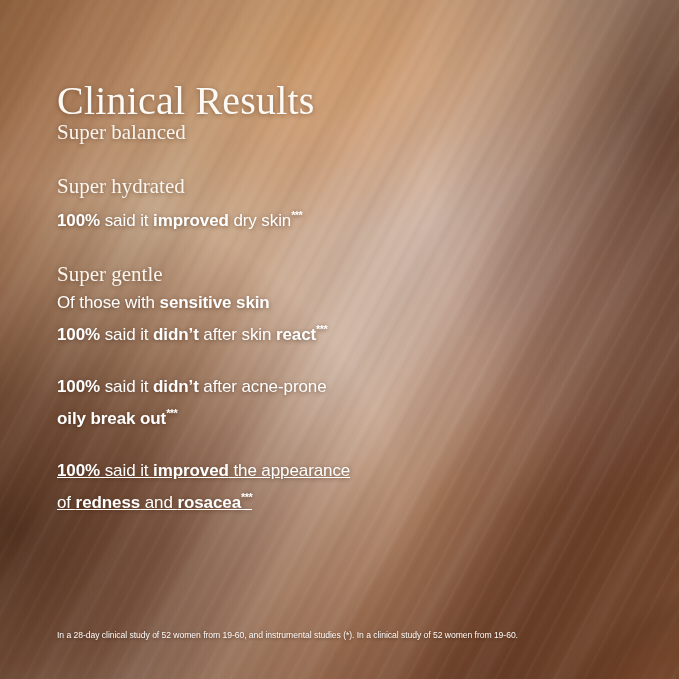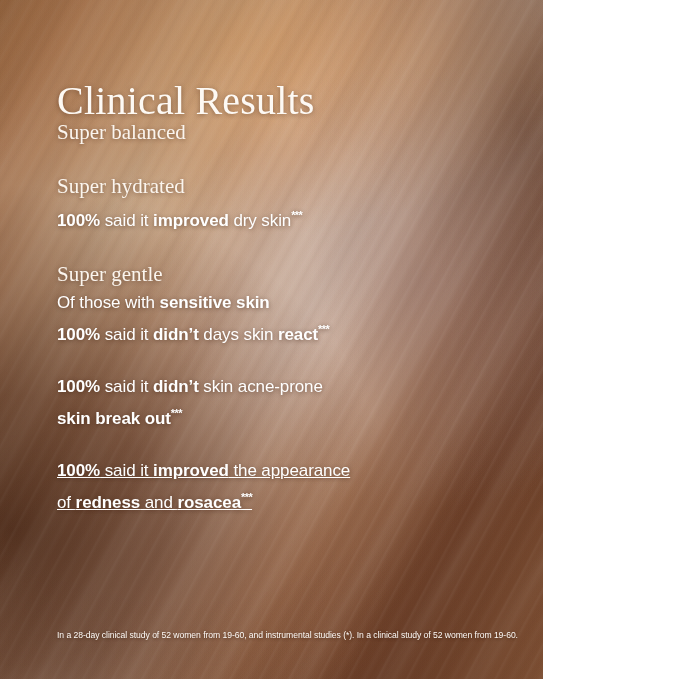--- a/index.html
+++ b/index.html
@@ -3,21 +3,21 @@
 <meta charset="utf-8">
 <style>
   html, body {
     margin: 0;
     padding: 0;
     background: #ffffff;
   }
 
   #poster {
     position: relative;
-    width: 543px;
+    width: 679px;
     height: 679px;
     overflow: hidden;
     font-family: "Liberation Sans", sans-serif;
     background: #a21caf;
   }
 
   
   .bg-layer {
     position: absolute;
     inset: 0;
@@ -256,25 +256,25 @@
         <div class="claim-block">
           <div class="claim-heading">Super balanced</div>
         </div>
         <div class="claim-block">
           <div class="claim-heading">Super hydrated</div>
           <div class="claim-line"><b>100%</b><span> said it </span><b>improved</b><span> dry skin</span><sup class="sup">***</sup></div>
         </div>
         <div class="claim-block">
           <div class="claim-heading">Super gentle</div>
           <div class="claim-line"><span>Of those with </span><b>sensitive skin</b></div>
-          <div class="claim-line"><b>100%</b><span> said it </span><b>didn’t</b><span> days skin </span><b>react</b><sup class="sup">***</sup></div>
-        </div>
-        <div class="claim-block">
-          <div class="claim-line"><b>100%</b><span> said it </span><b>didn’t</b><span> skin acne-prone</span></div>
-          <div class="claim-line"><b>skin break out</b><sup class="sup">***</sup></div>
+          <div class="claim-line"><b>100%</b><span> said it </span><b>didn’t</b><span> after skin </span><b>react</b><sup class="sup">***</sup></div>
+        </div>
+        <div class="claim-block">
+          <div class="claim-line"><b>100%</b><span> said it </span><b>didn’t</b><span> after acne-prone</span></div>
+          <div class="claim-line"><b>oily break out</b><sup class="sup">***</sup></div>
         </div>
         <div class="claim-block">
           <div class="claim-line"><b>100%</b><span> said it </span><b>improved</b><span> the appearance</span></div>
           <div class="claim-line"><span>of </span><b>redness</b><span> and </span><b>rosacea</b><sup class="sup">***</sup></div>
         </div>
       </div>
 
     <div id="footnote">
       <span class="footnote-line">In a 28-day clinical study of 52 women from 19-60, and instrumental studies (*). In a clinical study of 52 women from 19-60.</span>
     </div>

